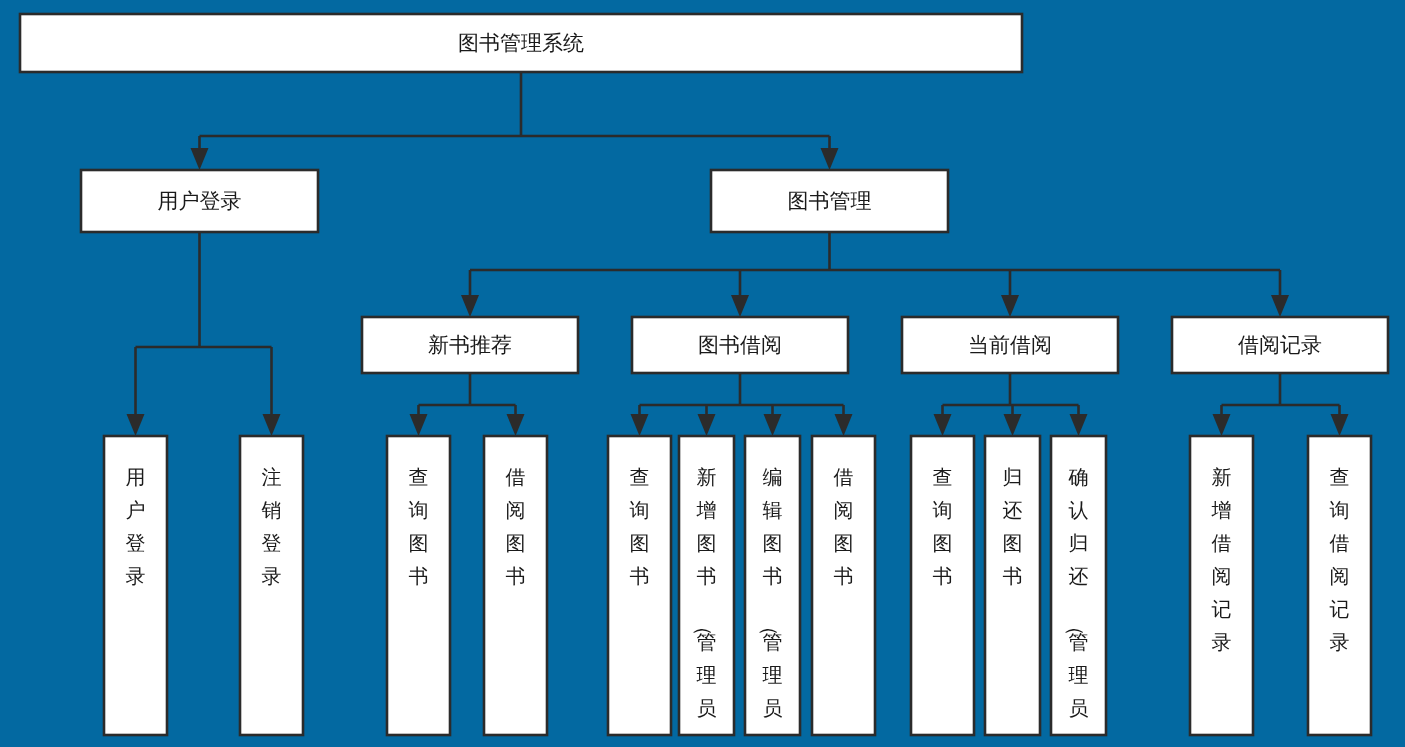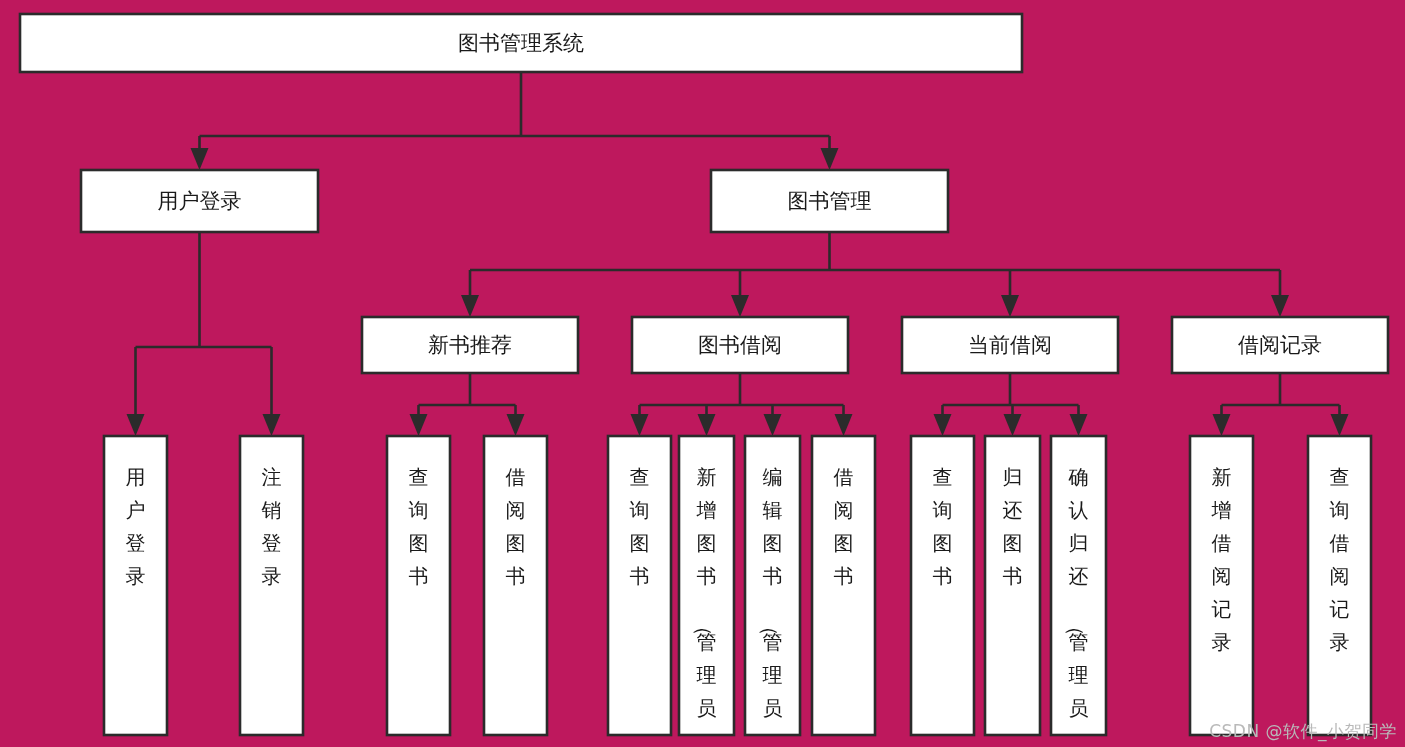--- a/index.html
+++ b/index.html
@@ -12,21 +12,21 @@
     width: 1405px;
     height: 747px;
     font-family: "DejaVu Sans", "Liberation Sans", sans-serif;
     overflow: hidden;
     position: relative;
   }
   #diagram-root {
     position: relative;
     width: 1405px;
     height: 747px;
-    background: #be185d;
+    background: #0369a1;
   }
   svg.diagram-canvas {
     position: absolute;
     top: 0;
     left: 0;
     width: 1405px;
     height: 747px;
     display: block;
   }
   .node-box {
@@ -218,14 +218,13 @@
         <g>
           <rect class="node-box" x="1190" y="436" width="63" height="299"></rect>
           <text class="node-label-v" x="1221.5" y="484"><tspan x="1221.5" dy="0">新</tspan><tspan x="1221.5" dy="33">增</tspan><tspan x="1221.5" dy="33">借</tspan><tspan x="1221.5" dy="33">阅</tspan><tspan x="1221.5" dy="33">记</tspan><tspan x="1221.5" dy="33">录</tspan></text>
         </g>
         <g>
           <rect class="node-box" x="1308" y="436" width="63" height="299"></rect>
           <text class="node-label-v" x="1339.5" y="484"><tspan x="1339.5" dy="0">查</tspan><tspan x="1339.5" dy="33">询</tspan><tspan x="1339.5" dy="33">借</tspan><tspan x="1339.5" dy="33">阅</tspan><tspan x="1339.5" dy="33">记</tspan><tspan x="1339.5" dy="33">录</tspan></text>
         </g>
       </g>
     </svg>
-  <div class="watermark-text">CSDN @软件_小贺同学</div>
 </div>
 
 </body></html>

